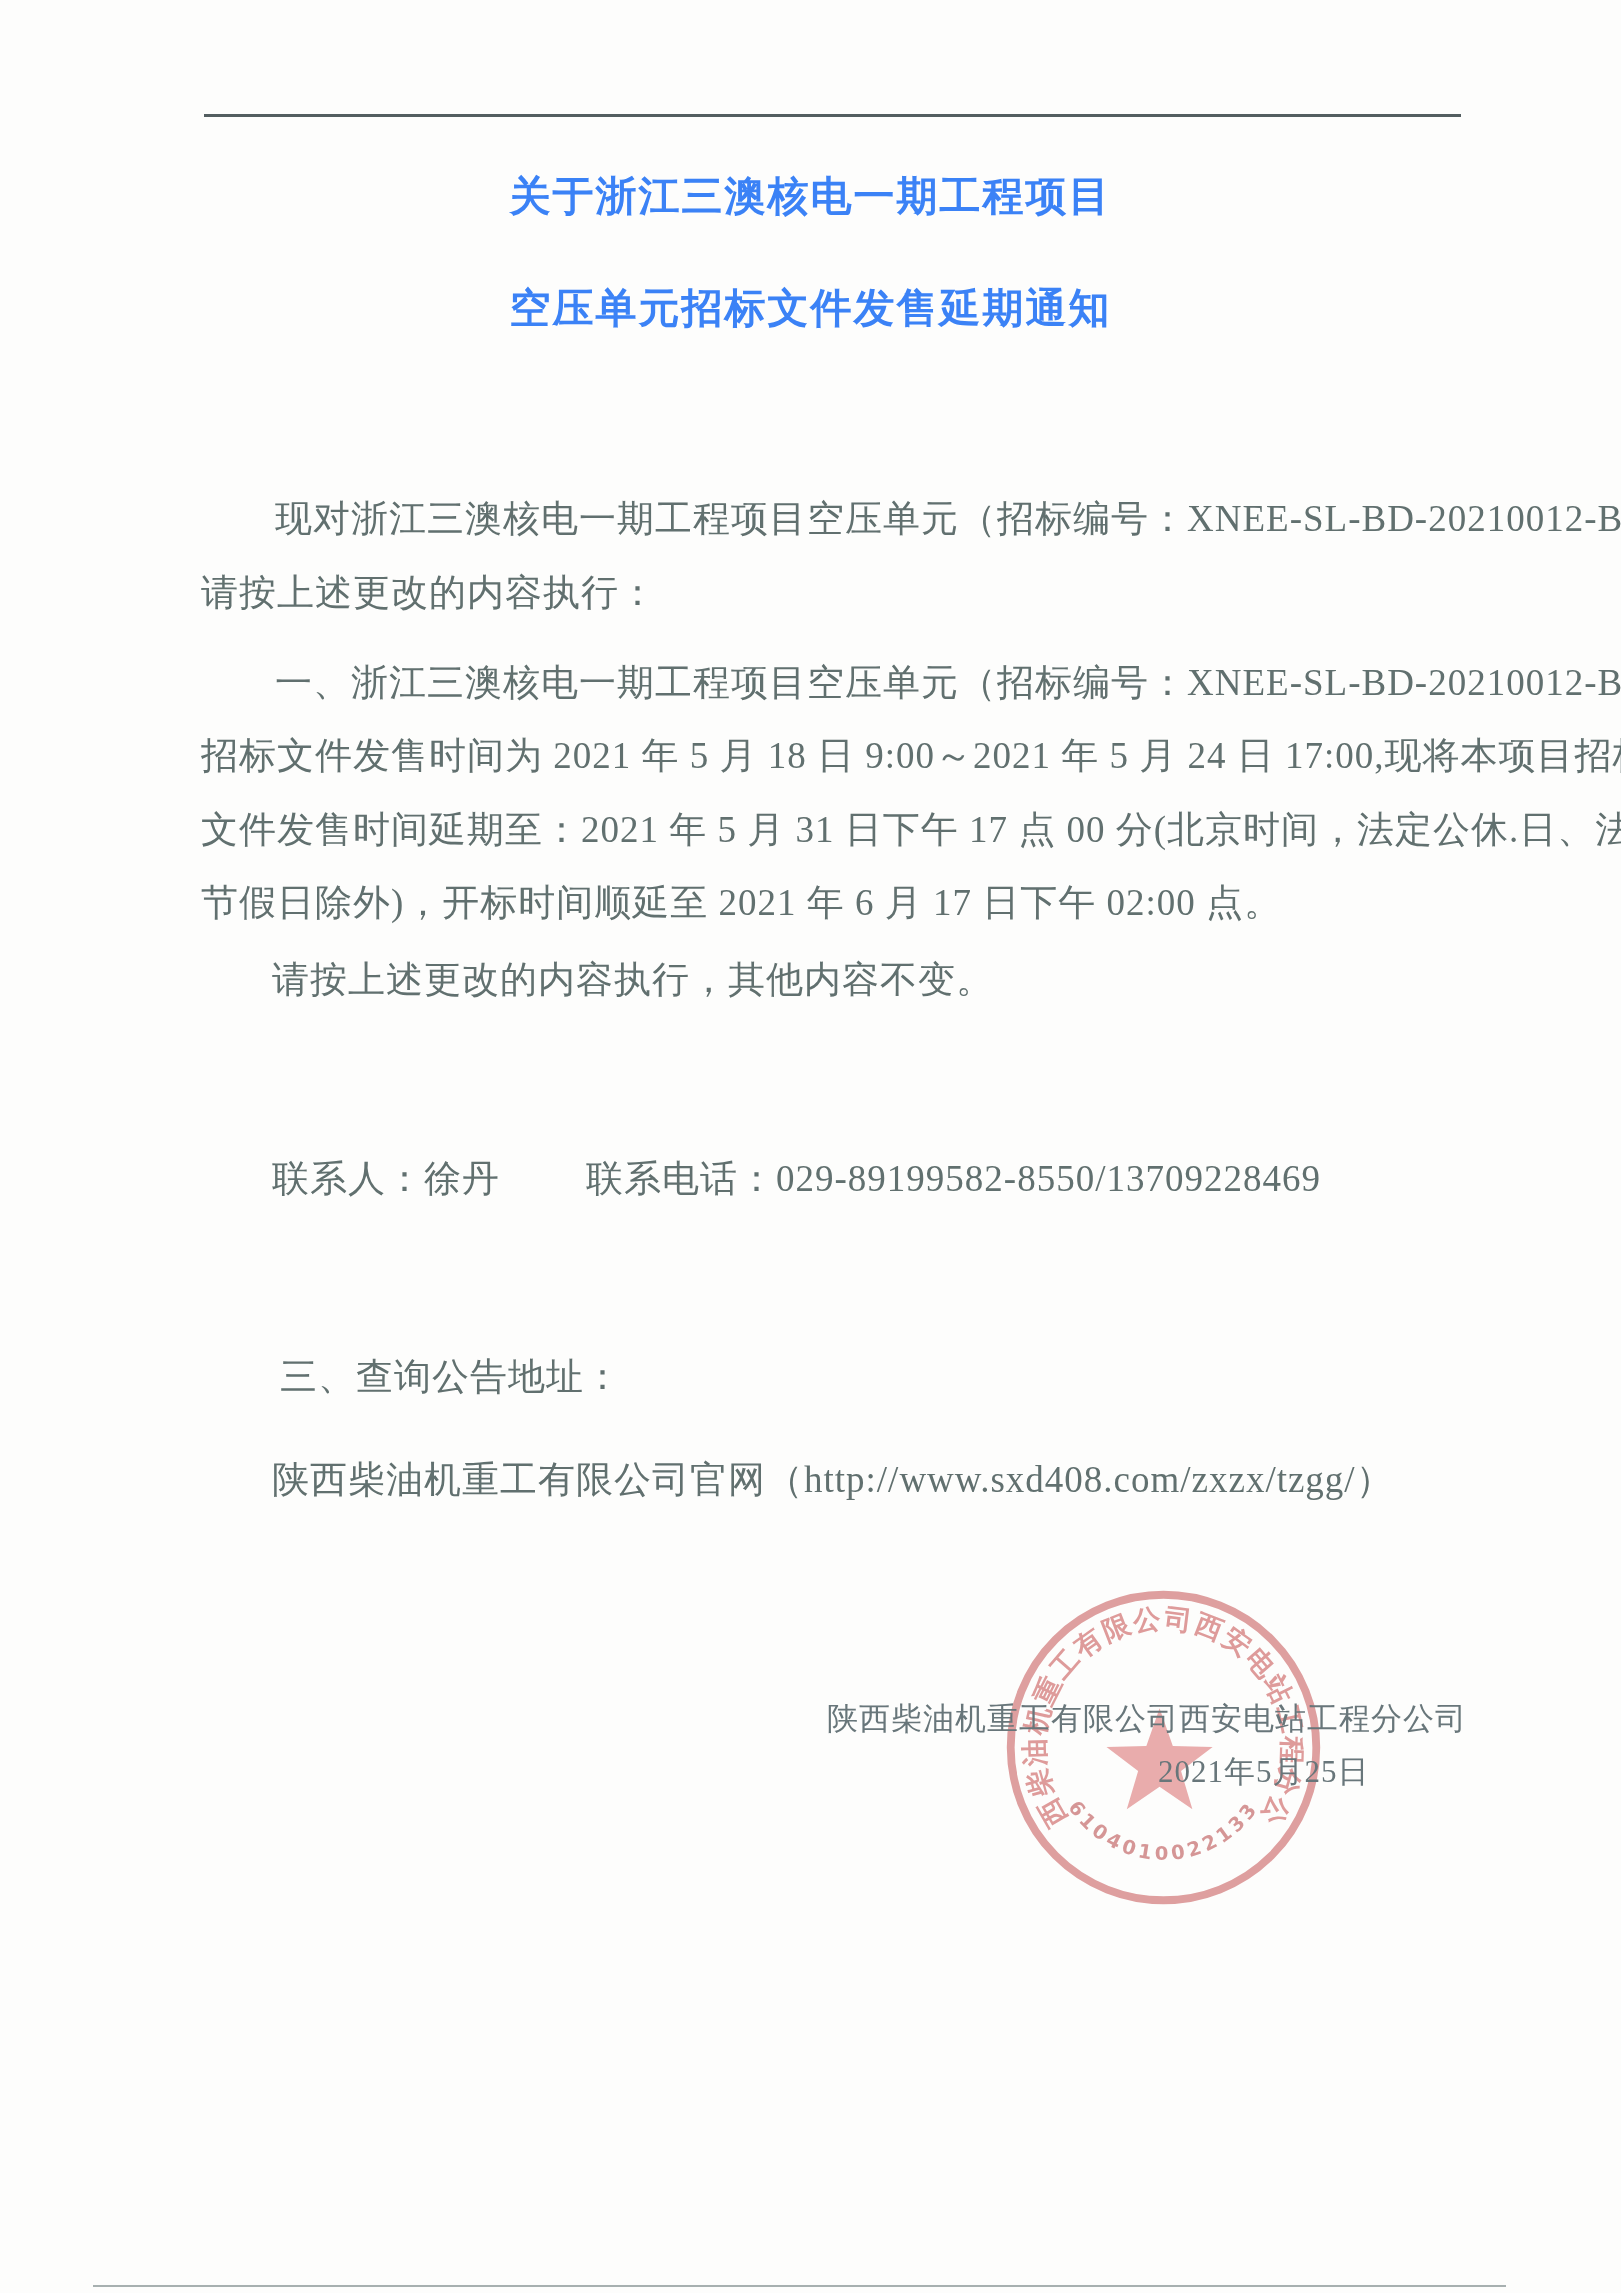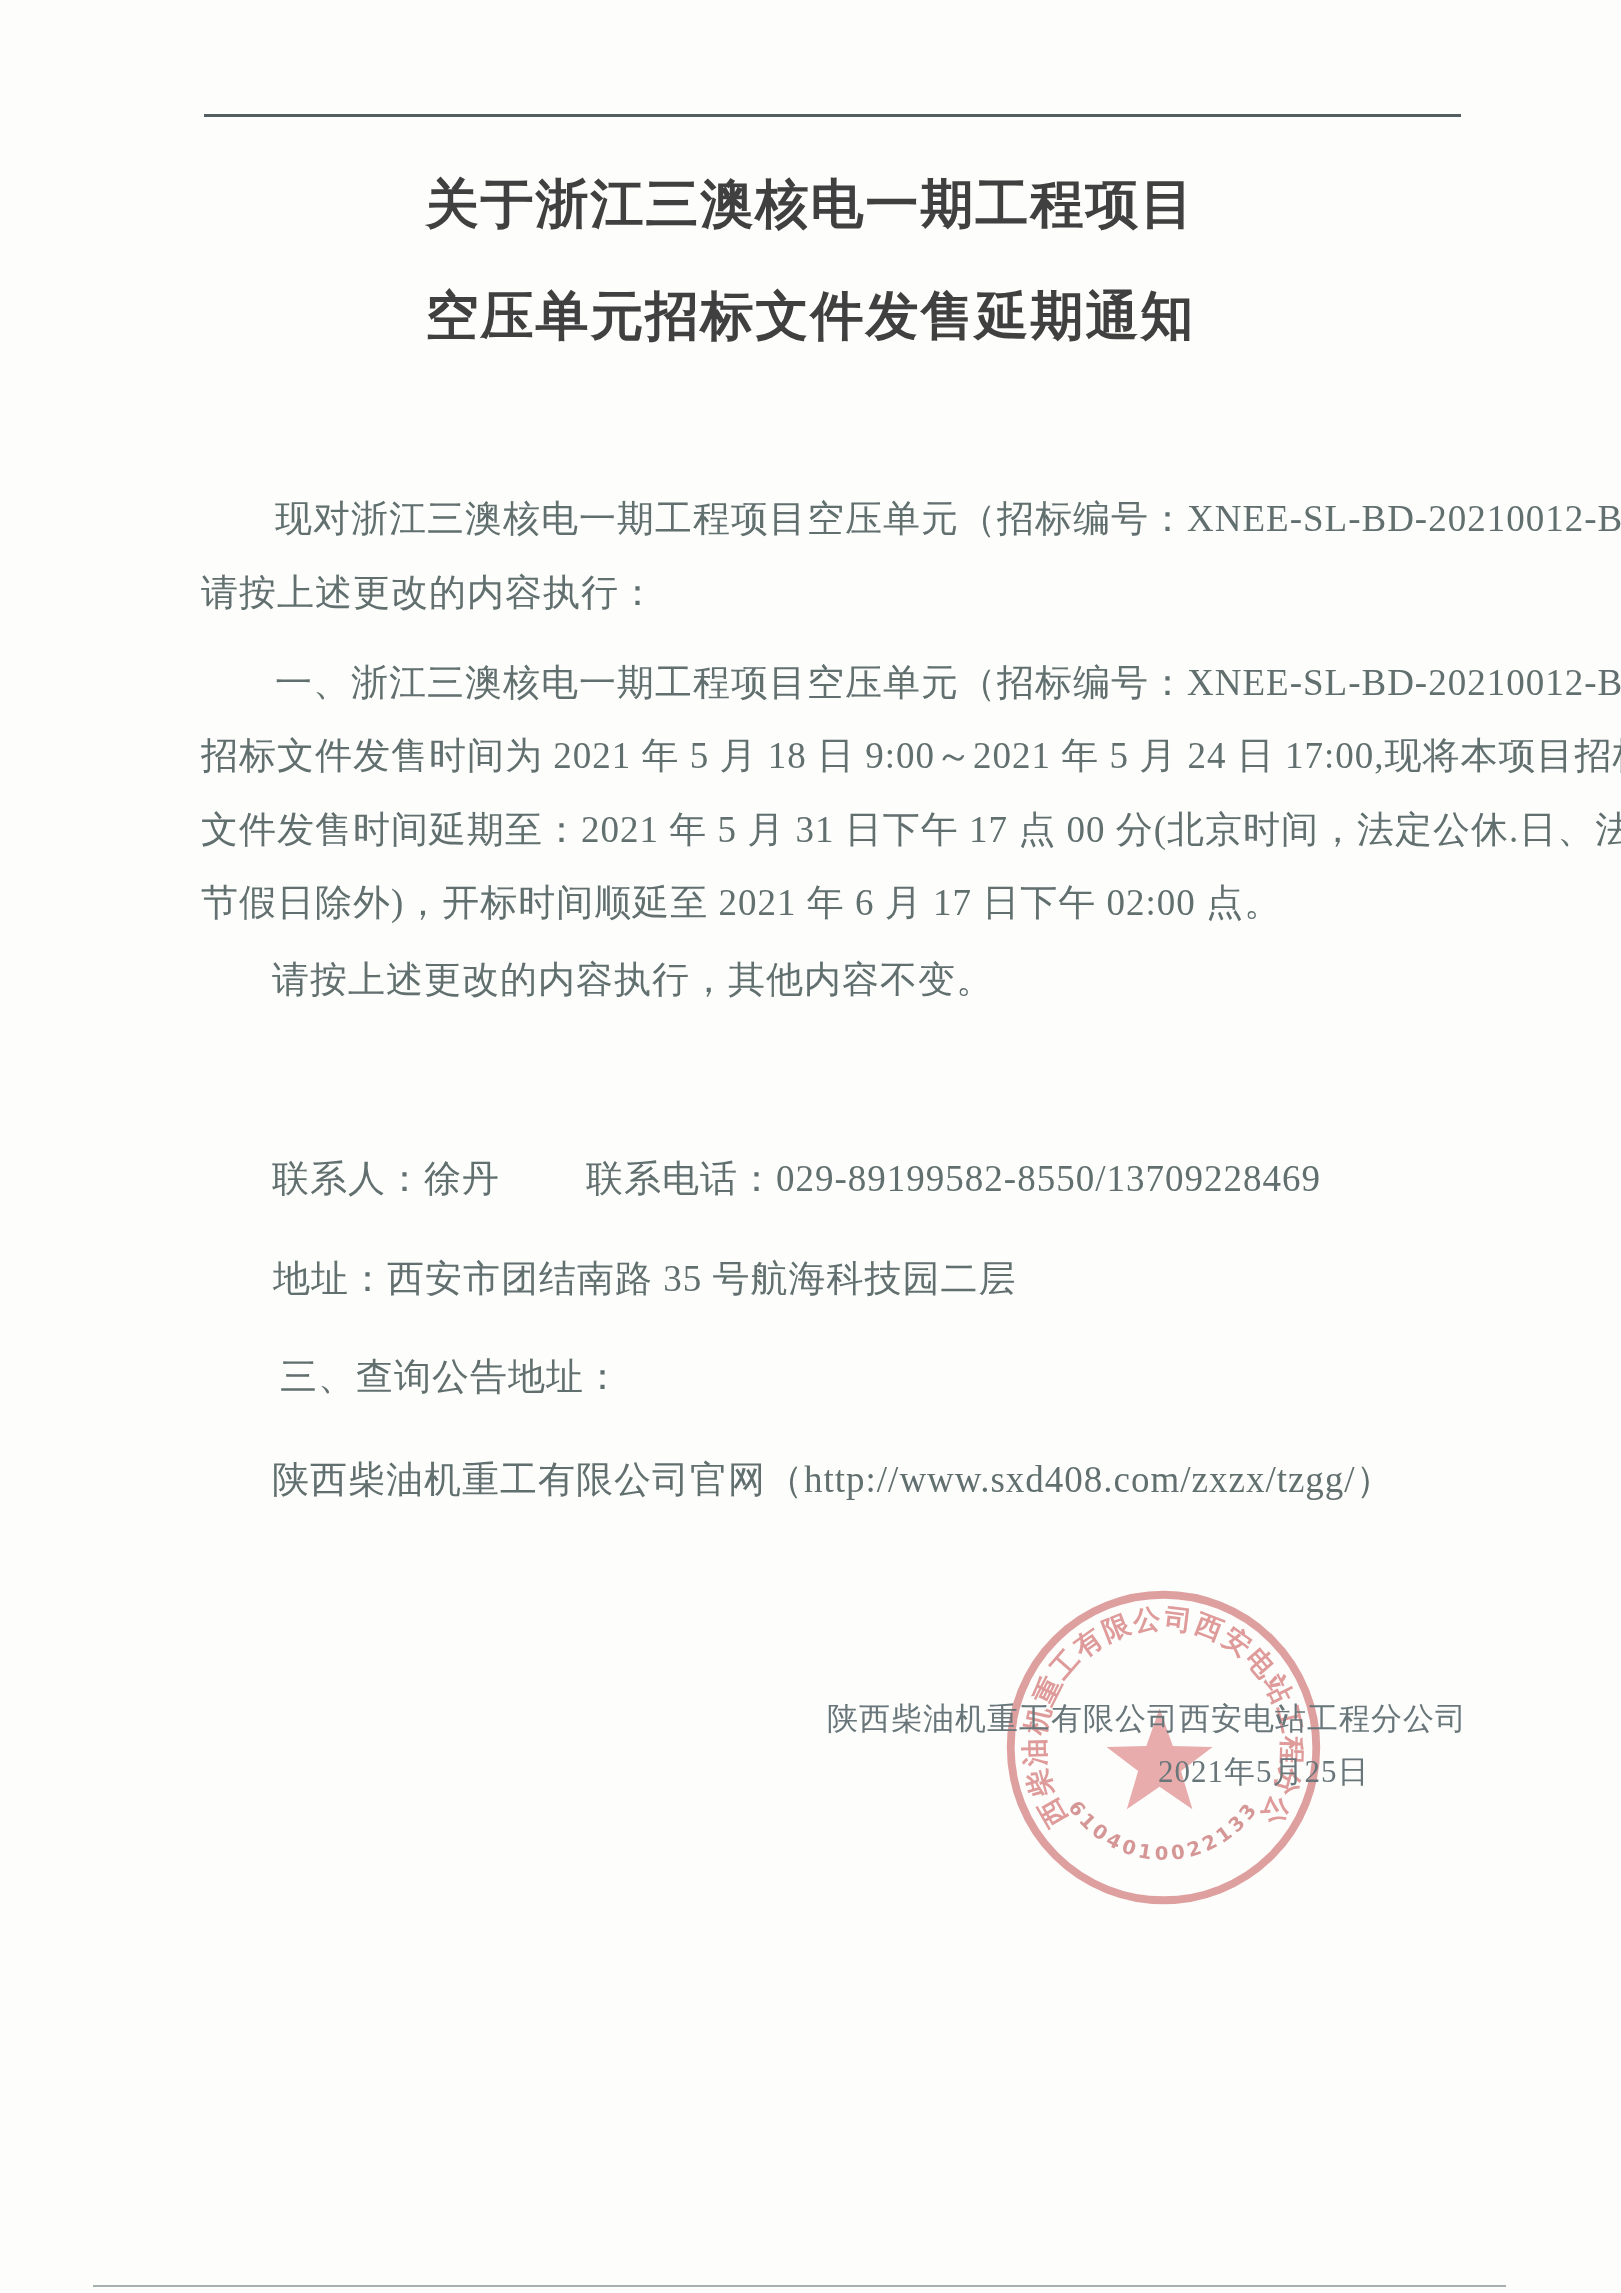--- a/index.html
+++ b/index.html
@@ -27,22 +27,22 @@
     left: 93px; top: 2285px;
     width: 1413px; height: 2px;
     background: #a7b0b0;
   }
   .doc-title {
     position: absolute;
     left: 0; width: 1621px;
     text-align: center;
     font-family: "DejaVu Sans", "Liberation Sans", sans-serif;
     font-weight: bold;
-    font-size: 53px;
-    color: #404040;
+    font-size: 41px;
+    color: #3b82f6;
     letter-spacing: 2px;
     white-space: nowrap;
   }
   .line {
     position: absolute;
     font-size: 37px;
     letter-spacing: 1px;
     white-space: nowrap;
     color: #61706f;
   }
@@ -90,21 +90,20 @@
 
   <div class="line" style="left:201px; top:878px;">节假日除外)，开标时间顺延至 2021 年 6 月 17 日下午 02:00 点。</div>
 
   <div class="line" style="left:272px; top:955px;">请按上述更改的内容执行，其他内容不变。</div>
 
 
   <div class="line" style="left:272px; top:1154px;">
     <span>联系人：徐丹</span><span class="contact-gap"></span><span>联系电话：029-89199582-8550/13709228469</span>
   </div>
 
-  <div class="line" style="left:273px; top:1254px;">地址：西安市团结南路 35 号航海科技园二层</div>
 
   <div class="line" style="left:272px; top:1352px;margin-left:8px;">三、查询公告地址：</div>
 
   <div class="line" style="left:272px; top:1455px;">陕西柴油机重工有限公司官网（http://www.sxd408.com/zxzx/tzgg/）</div>
 
   <svg class="seal" viewBox="0 0 340 340">
     <circle cx="170" cy="170" r="156" fill="none" stroke="#d98f8f" stroke-width="8"></circle>
     <polygon fill="#e29393" fill-opacity="0.9" points="166,130 179.5,168.4 220.2,169.4 187.9,194.1 199.5,233.1 166,210 132.5,233.1 144.1,194.1 111.8,169.4 152.5,168.4"></polygon>
     <defs>
       <path id="seal-arc-top" d="M 76.5 248.4 A 122 122 0 1 1 263.5 248.4" fill="none"></path>

